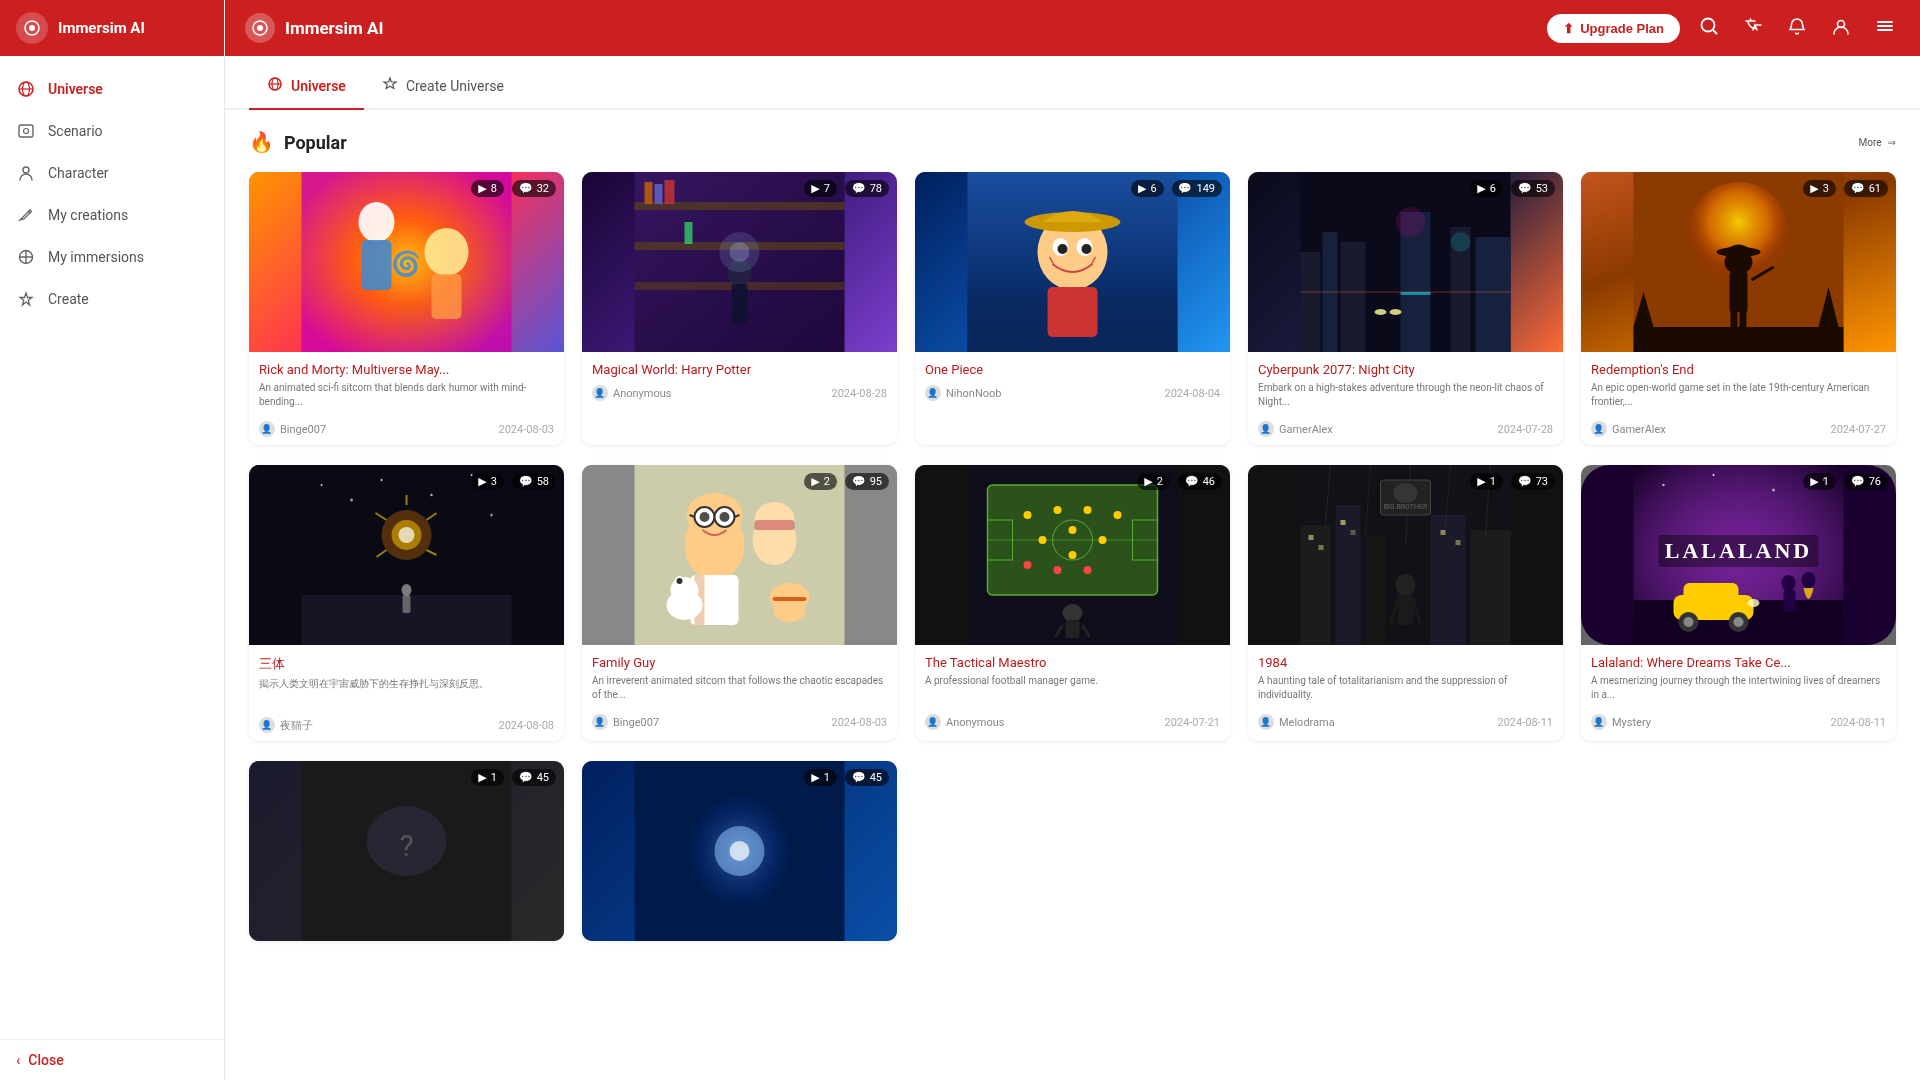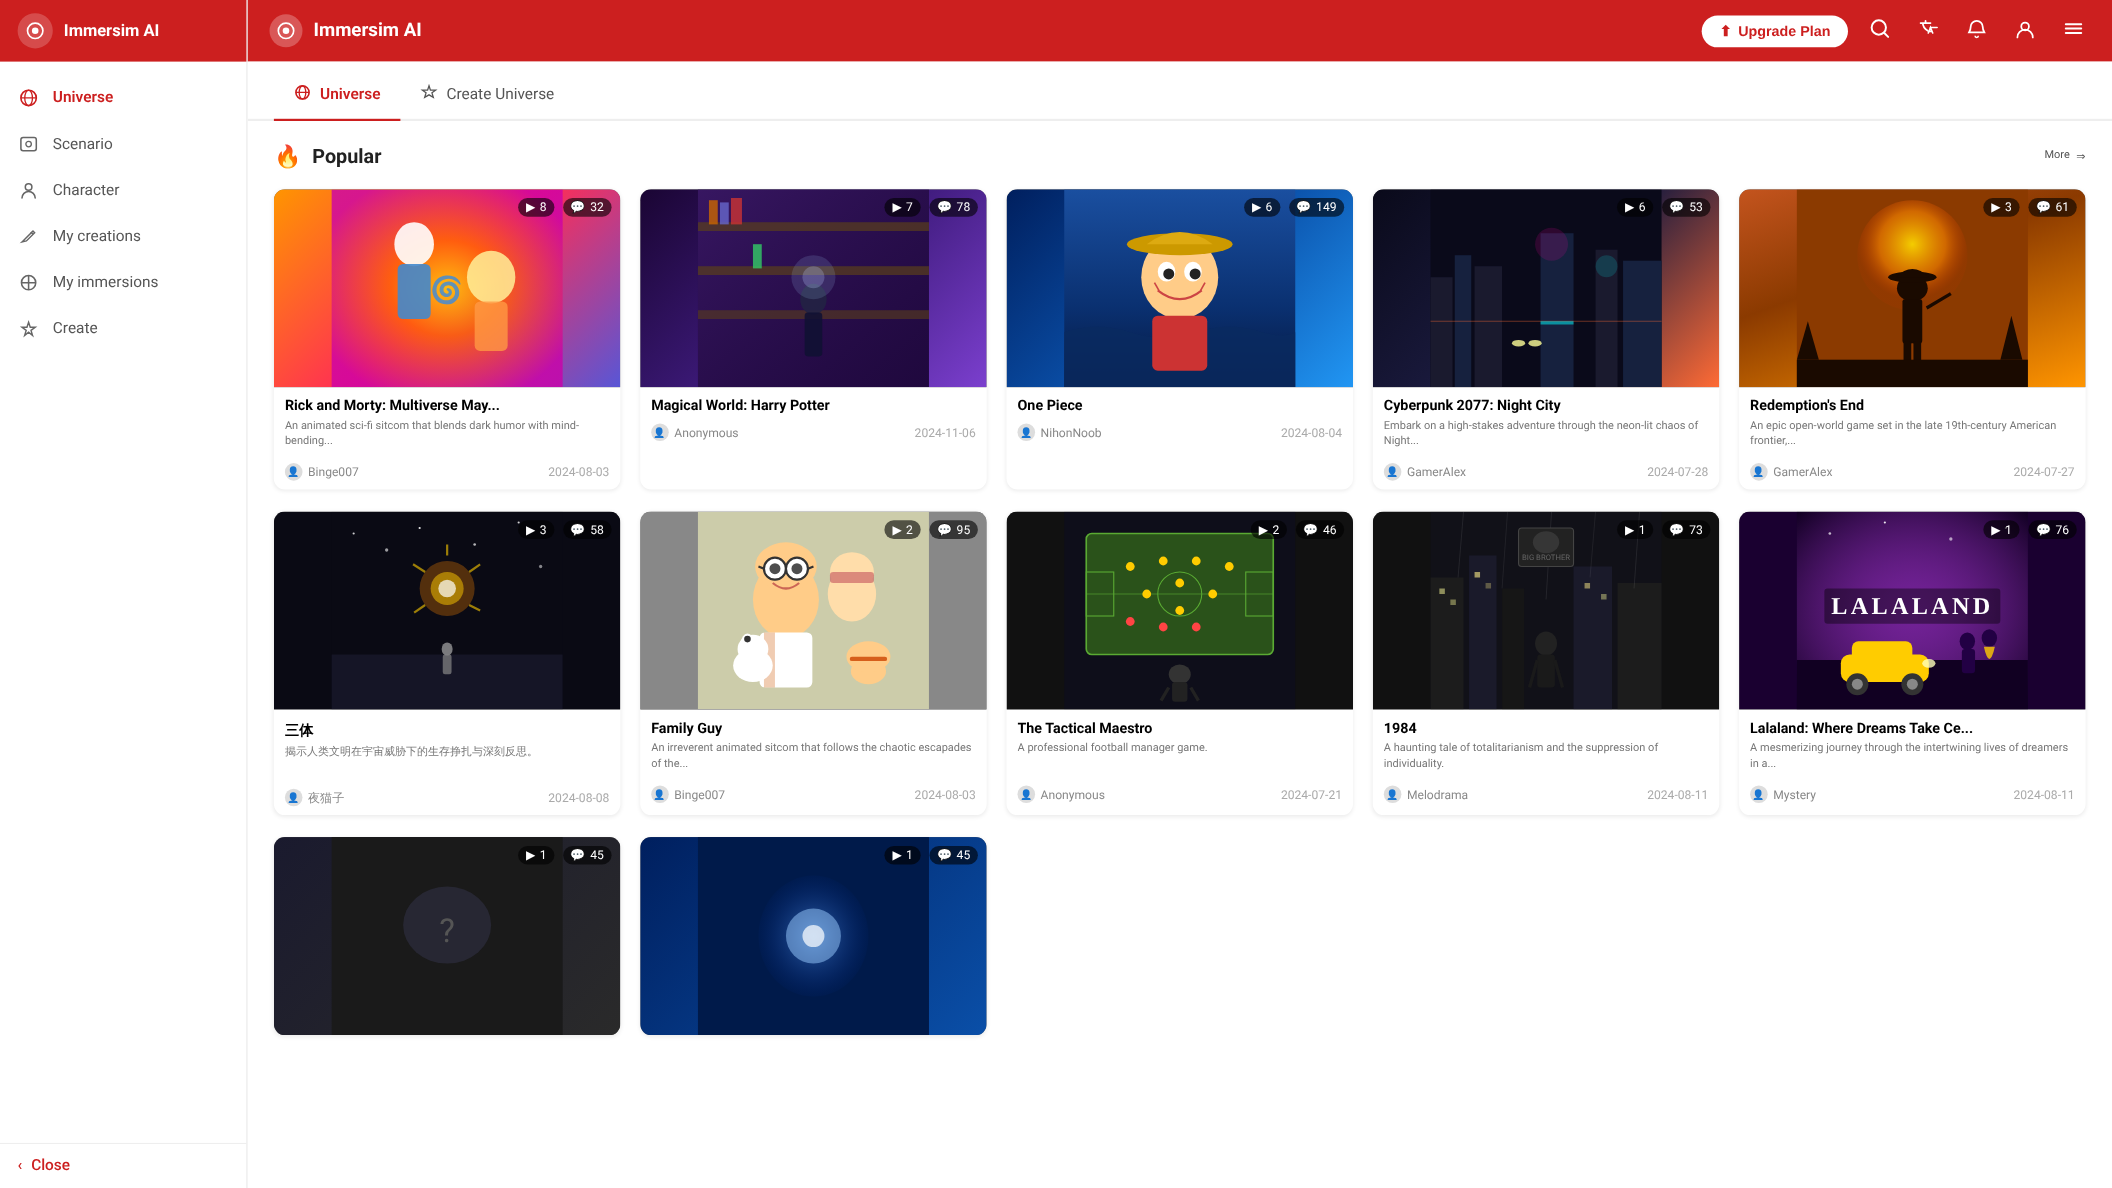--- a/index.html
+++ b/index.html
@@ -227,22 +227,22 @@
       padding: 2px 7px;
       display: flex;
       align-items: center;
       gap: 4px;
     }
     .card-body {
       padding: 10px 10px 8px;
     }
     .card-title {
       font-size: 13px;
-      font-weight: 700;
-      color: #000000;
+      font-weight: 400;
+      color: #b91c1c;
       margin-bottom: 4px;
       white-space: nowrap;
       overflow: hidden;
       text-overflow: ellipsis;
     }
     .card-desc {
       font-size: 10px;
       color: #777;
       line-height: 1.4;
       height: 32px;
@@ -550,21 +550,21 @@
               </div>
             </div>
           </div>
           <div class="card-body">
             <div class="card-title">Magical World: Harry Potter</div>
             <div class="card-footer">
               <div class="card-author">
                 <div class="author-avatar">👤</div>
                 <span>Anonymous</span>
               </div>
-              <span class="card-date">2024-11-06</span>
+              <span class="card-date">2024-08-28</span>
             </div>
           </div>
         </div>
 
         <div class="card">
           <div class="card-image">
             <div class="card-art card-bg-3">
               <svg width="100%" height="100%" viewBox="0 0 210 180" xmlns="http://www.w3.org/2000/svg">
                 <defs>
                   <linearGradient id="sea" x1="0%" y1="0%" x2="0%" y2="100%">
@@ -949,21 +949,21 @@
                 <div class="author-avatar">👤</div>
                 <span>Melodrama</span>
               </div>
               <span class="card-date">2024-08-11</span>
             </div>
           </div>
         </div>
 
         <div class="card">
           <div class="card-image">
-            <div class="card-art" style="background: #1a0030;">
+            <div class="card-art" style="background: #1a0030; border-radius: 29px;">
               <svg width="100%" height="100%" viewBox="0 0 210 180" xmlns="http://www.w3.org/2000/svg">
                 <defs>
                   <radialGradient id="gla" cx="50%" cy="50%" r="70%">
                     <stop offset="0%" stop-color="#cc44ff" stop-opacity="0.5"></stop>
                     <stop offset="100%" stop-color="#110022" stop-opacity="0.9"></stop>
                   </radialGradient>
                 </defs>
                 <rect width="210" height="180" fill="#1a0030"></rect>
                 <rect width="210" height="180" fill="url(#gla)"></rect>
 

